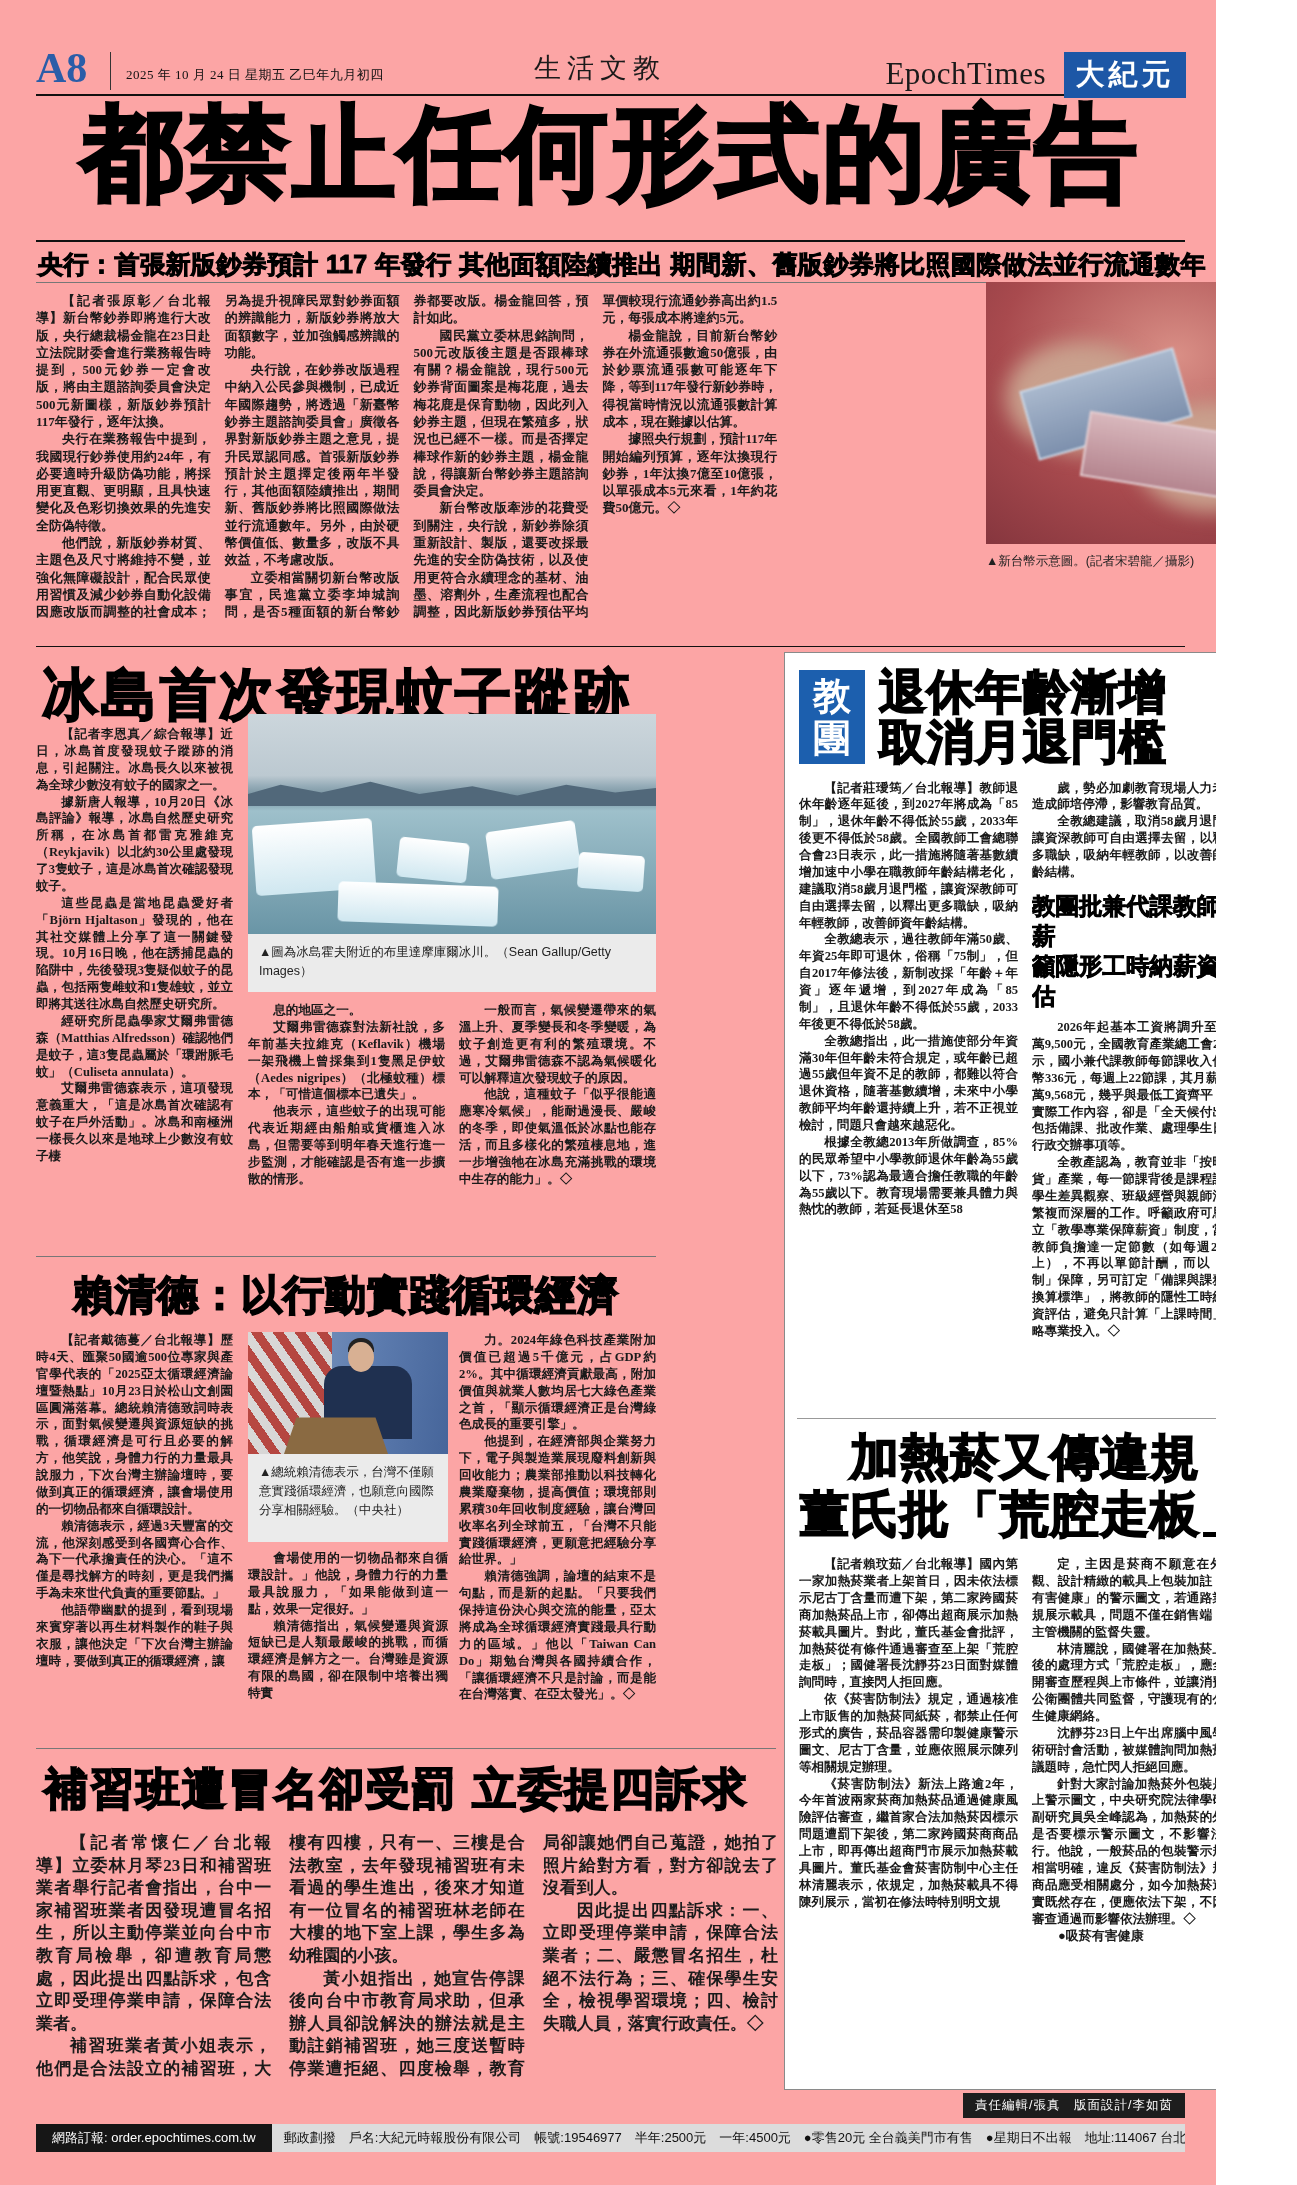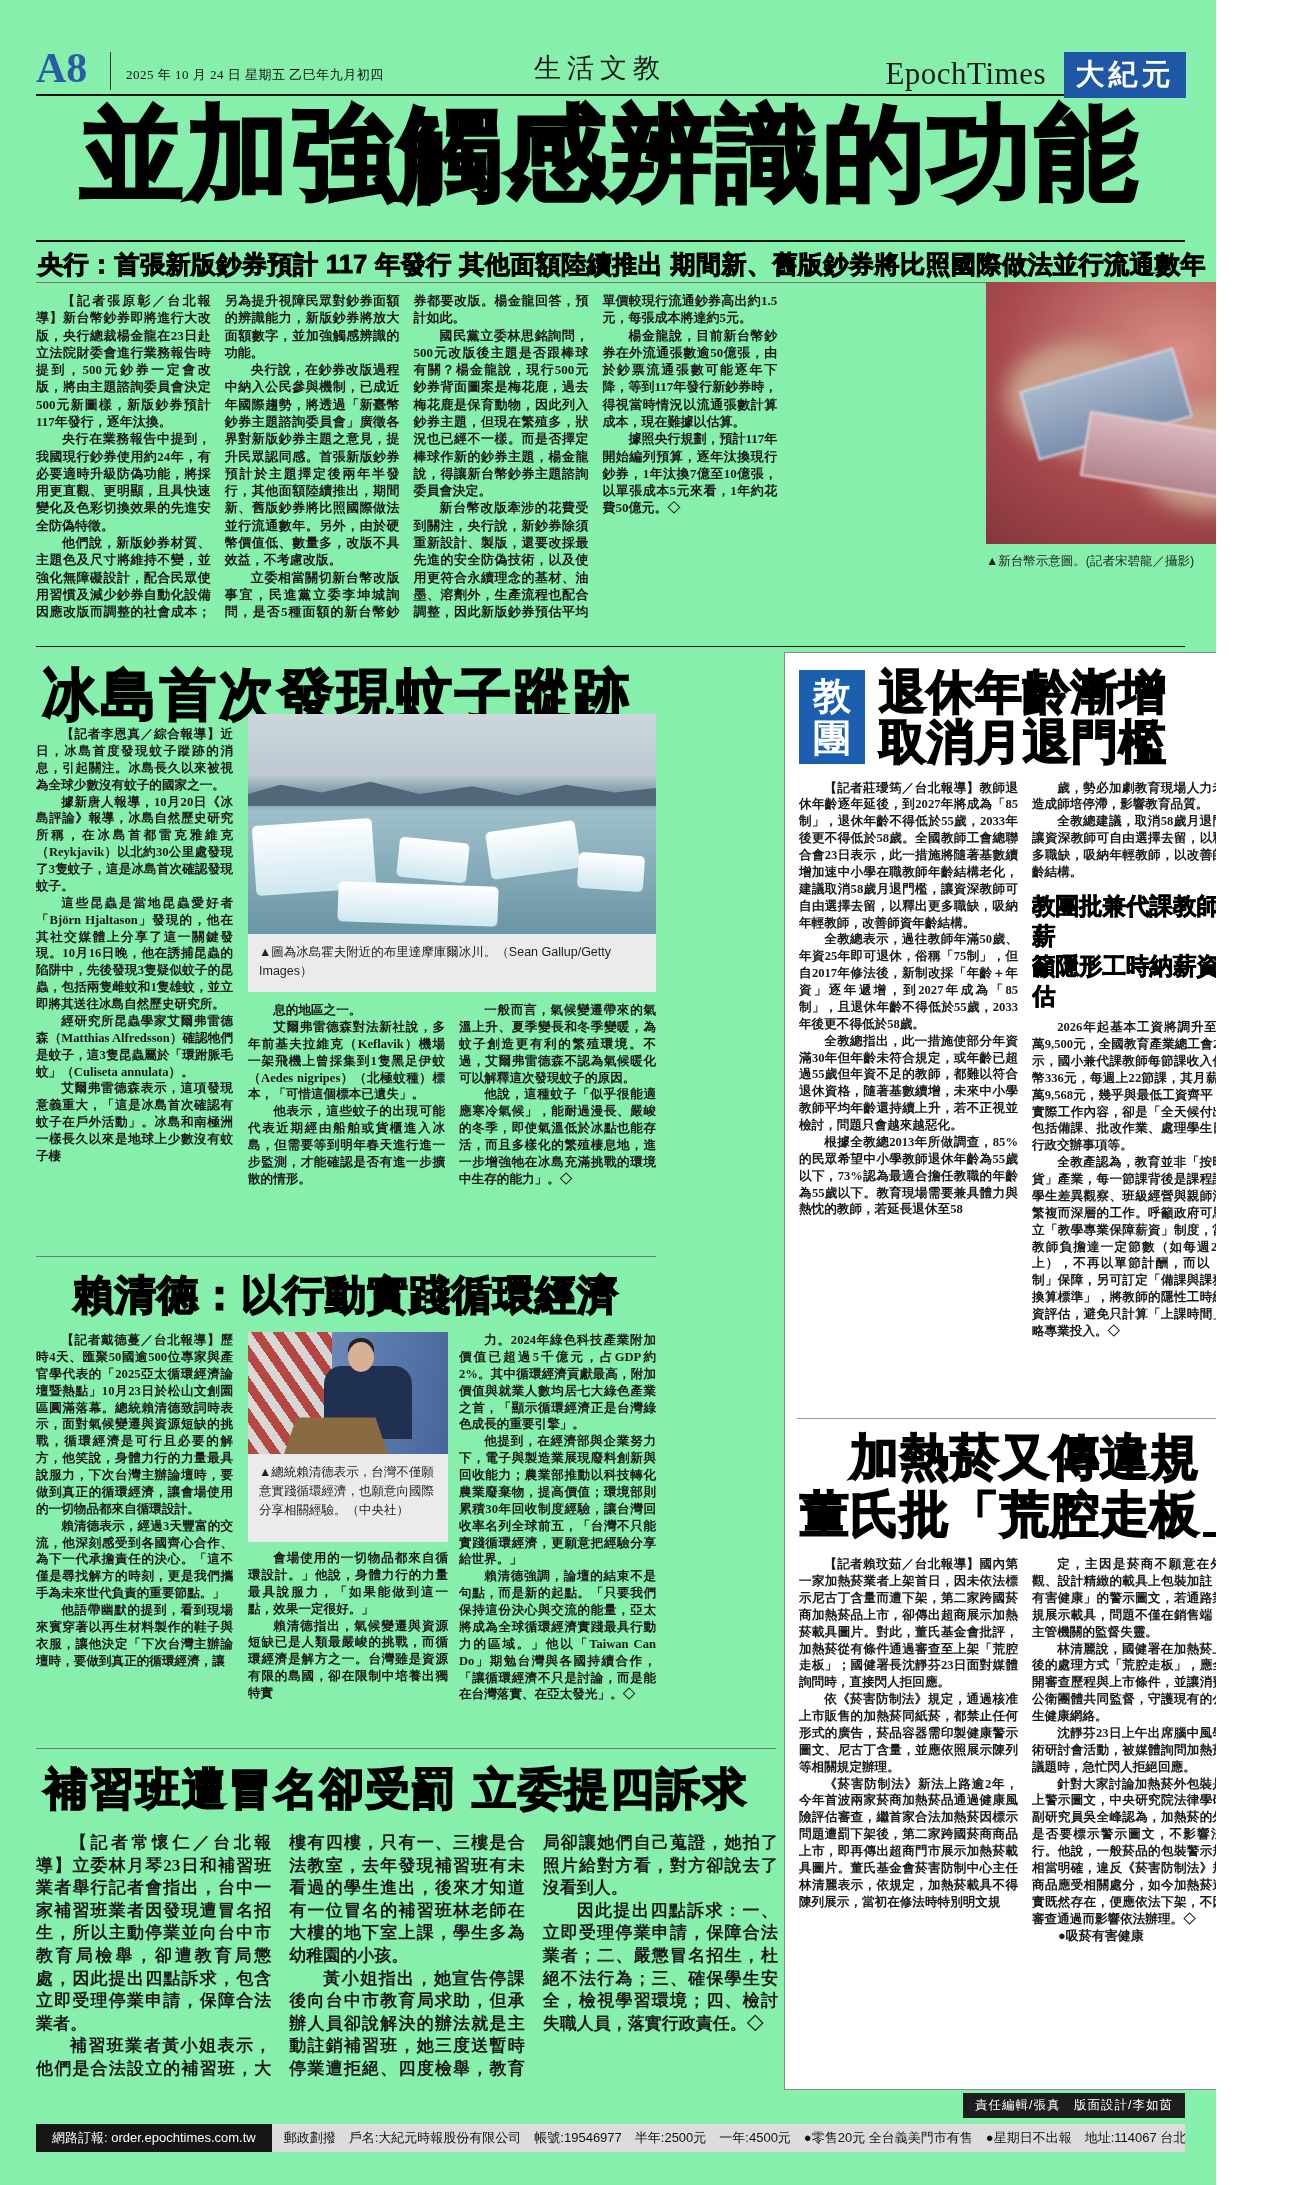--- a/index.html
+++ b/index.html
@@ -1,18 +1,18 @@
 <!DOCTYPE html>
 <html><head>
 <meta charset="utf-8">
 <style>
   * { margin:0; padding:0; box-sizing:border-box; }
   html,body { background:#fff; }
   .page {
-    position:relative; width:1216px; height:2185px; background:#86efac;
+    position:relative; width:1216px; height:2185px; background:#fca5a5;
     font-family:"Liberation Serif", serif; color:#1a1a1a; overflow:hidden;
   }
   .abs { position:absolute; }
   .rule { position:absolute; border-top:2px solid #111; }
   .thinrule { position:absolute; border-top:1px solid #777; }
 
   
   .edition { font-family:"Liberation Serif",serif; font-size:42px; font-weight:bold; color:#2a5da8; }
   .vbar { width:0; border-left:1.5px solid #333; height:38px; }
   .dateline { font-size:13px; letter-spacing:.5px; color:#111; }
@@ -96,21 +96,21 @@
   <div class="abs" style="left:36px; top:44px;">
     <span class="edition">A8</span>
   </div>
   <div class="abs vbar" style="left:110px; top:52px;"></div>
   <div class="abs dateline" style="left:126px; top:66px;">2025 年 10 月 24 日 星期五 乙巳年九月初四</div>
   <div class="abs section-name" style="left:50%; top:50px; transform:translateX(-56%);">生活文教</div>
   <div class="abs masthead-en" style="right:170px; top:56px;">EpochTimes</div>
   <div class="abs masthead-box" style="right:30px; top:52px;">大紀元</div>
   <div class="rule" style="left:36px; right:31px; top:94px;"></div>
 
-  <div class="abs hl stroke3 lead-headline" style="left:36px; right:31px; top:86px;">並加強觸感辨識的功能</div>
+  <div class="abs hl stroke3 lead-headline" style="left:36px; right:31px; top:86px;">都禁止任何形式的廣告</div>
   <div class="rule" style="left:36px; right:31px; top:240px;"></div>
   <div class="abs hl stroke1 lead-subhead" style="left:38px; top:248px;">央行：首張新版鈔券預計 117 年發行 其他面額陸續推出 期間新、舊版鈔券將比照國際做法並行流通數年</div>
   <div class="thinrule" style="left:36px; right:31px; top:282px;"></div>
 
   <div class="abs bodytext cols5" style="left:36px; top:292px; width:930px; height:344px;">
       <p class="para">【記者張原彰／台北報導】新台幣鈔券即將進行大改版，央行總裁楊金龍在23日赴立法院財委會進行業務報告時提到，500元鈔券一定會改版，將由主題諮詢委員會決定500元新圖樣，新版鈔券預計117年發行，逐年汰換。</p>
       <p class="para">央行在業務報告中提到，我國現行鈔券使用約24年，有必要適時升級防偽功能，將採用更直觀、更明顯，且具快速變化及色彩切換效果的先進安全防偽特徵。</p>
       <p class="para">他們說，新版鈔券材質、主題色及尺寸將維持不變，並強化無障礙設計，配合民眾使用習慣及減少鈔券自動化設備因應改版而調整的社會成本；另為提升視障民眾對鈔券面額的辨識能力，新版鈔券將放大面額數字，並加強觸感辨識的功能。</p>
       <p class="para">央行說，在鈔券改版過程中納入公民參與機制，已成近年國際趨勢，將透過「新臺幣鈔券主題諮詢委員會」廣徵各界對新版鈔券主題之意見，提升民眾認同感。首張新版鈔券預計於主題擇定後兩年半發行，其他面額陸續推出，期間新、舊版鈔券將比照國際做法並行流通數年。另外，由於硬幣價值低、數量多，改版不具效益，不考慮改版。</p>
       <p class="para">立委相當關切新台幣改版事宜，民進黨立委李坤城詢問，是否5種面額的新台幣鈔券都要改版。楊金龍回答，預計如此。</p>

